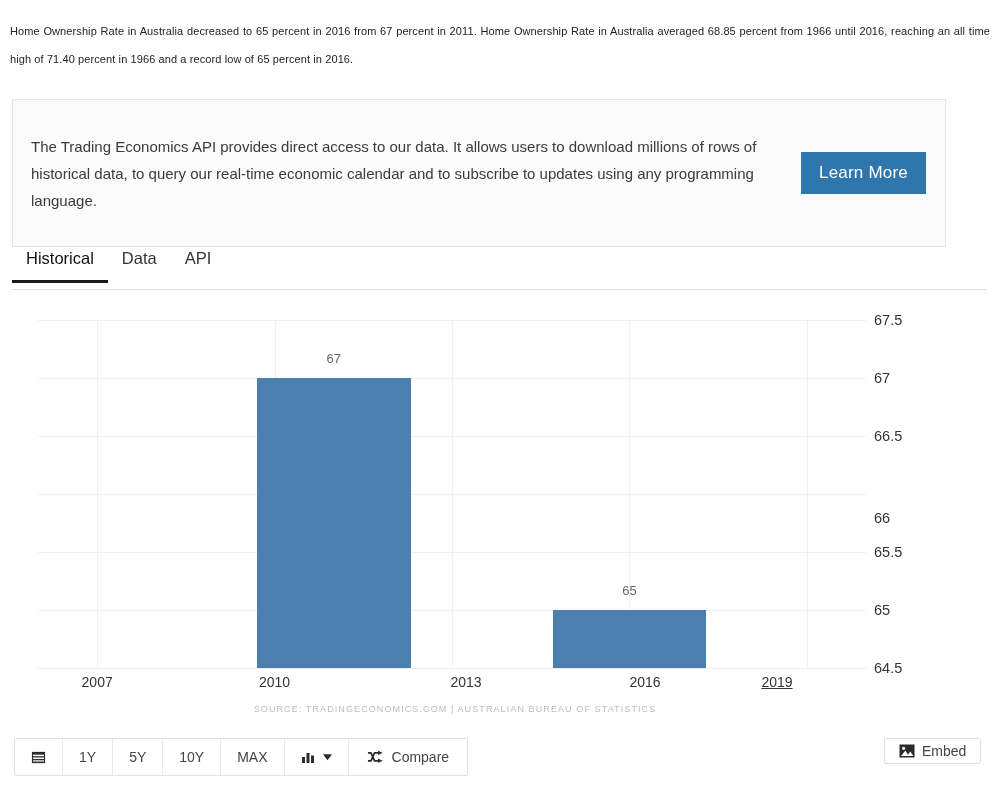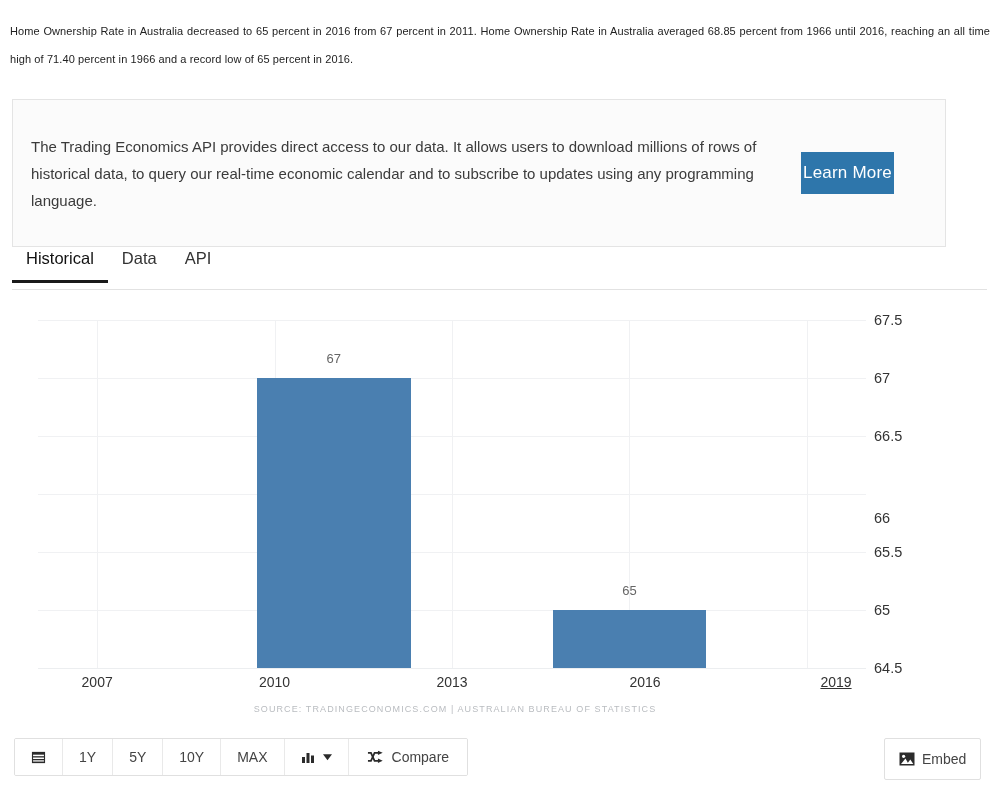--- a/index.html
+++ b/index.html
@@ -45,21 +45,21 @@
     font-size: 15px;
     line-height: 27px;
     color: #3b3b3b;
     padding-right: 10px;
   }
   .learn-more {
     display: inline-block;
     background: #2e76ab;
     color: #ffffff;
     font-size: 17px;
-    padding: 11px 2px;
+    padding: 11px 18px;
     border: none;
     cursor: pointer;
     white-space: nowrap;
     letter-spacing: .2px;
   }
 
   
   .tabs {
     position: absolute;
     left: 12px; top: 245px;
@@ -184,21 +184,21 @@
     background: #fff;
     font-family: inherit;
     white-space: nowrap;
     min-width: 46px;
   }
   .tbtn:last-child { border-right: none; justify-content: center; }
   .tbtn.compare { gap: 8px; padding: 0 18px; }
   .embed-btn {
     position: absolute;
     left: 884px; top: 738px;
-    height: 42px;
+    height: 26px;
     display: flex;
     align-items: center;
     gap: 7px;
     padding: 0 14px;
     border: 1px solid #e0e0e0;
     background: #fff;
     border-radius: 2px;
     font-size: 14px;
     color: #444;
     cursor: pointer;
@@ -254,23 +254,23 @@
     <div class="ylab" id="yl0" style="top: 24px;">67.5</div>
     <div class="ylab" id="yl1" style="top: 82px;">67</div>
     <div class="ylab" id="yl2" style="top: 140px;">66.5</div>
     <div class="ylab" id="yl3" style="top: 198px; margin-top: 24px;">66</div>
     <div class="ylab" id="yl4" style="top: 256px;">65.5</div>
     <div class="ylab" id="yl5" style="top: 314px;">65</div>
     <div class="ylab" id="yl6" style="top: 372px;">64.5</div>
 
     <div class="xlab" id="xl0" style="left: 97.1429px;">2007</div>
     <div class="xlab" id="xl1" style="left: 274.571px;">2010</div>
-    <div class="xlab" id="xl2" style="left: 452px;">2013</div>
+    <div class="xlab" id="xl2" style="left: 466px;">2013</div>
     <div class="xlab" id="xl3" style="left: 645px;">2016</div>
-    <div class="xlab" id="xl4" style="left: 836px; text-decoration: underline;">2019</div>
+    <div class="xlab" id="xl4" style="left: 777px; text-decoration: underline;">2019</div>
 
     <div class="source">SOURCE: TRADINGECONOMICS.COM  |  AUSTRALIAN BUREAU OF STATISTICS</div>
   </div>
 
   <div class="toolbar">
     <div class="tbtn">
       <span class="icn">
         <svg width="15" height="15" viewBox="0 0 16 16" aria-hidden="true">
           <rect x="1" y="2" width="14" height="12" fill="#2b2b2b"></rect>
           <rect x="2.2" y="5" width="11.6" height="1.6" fill="#ffffff"></rect>

